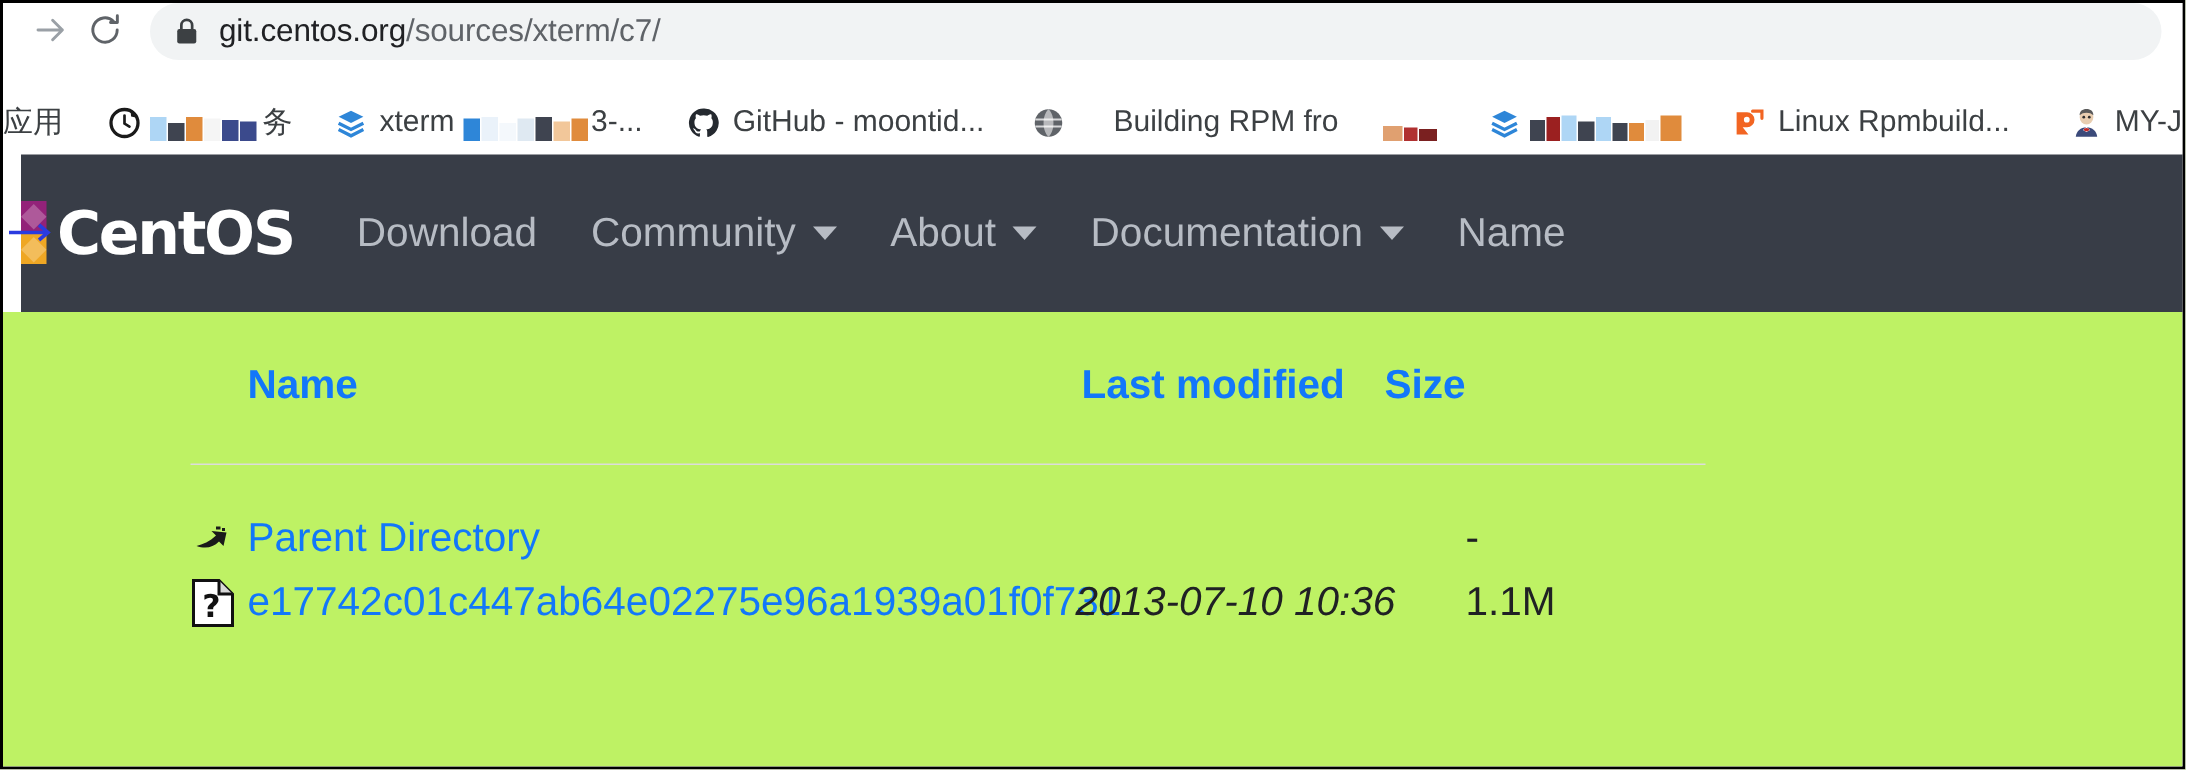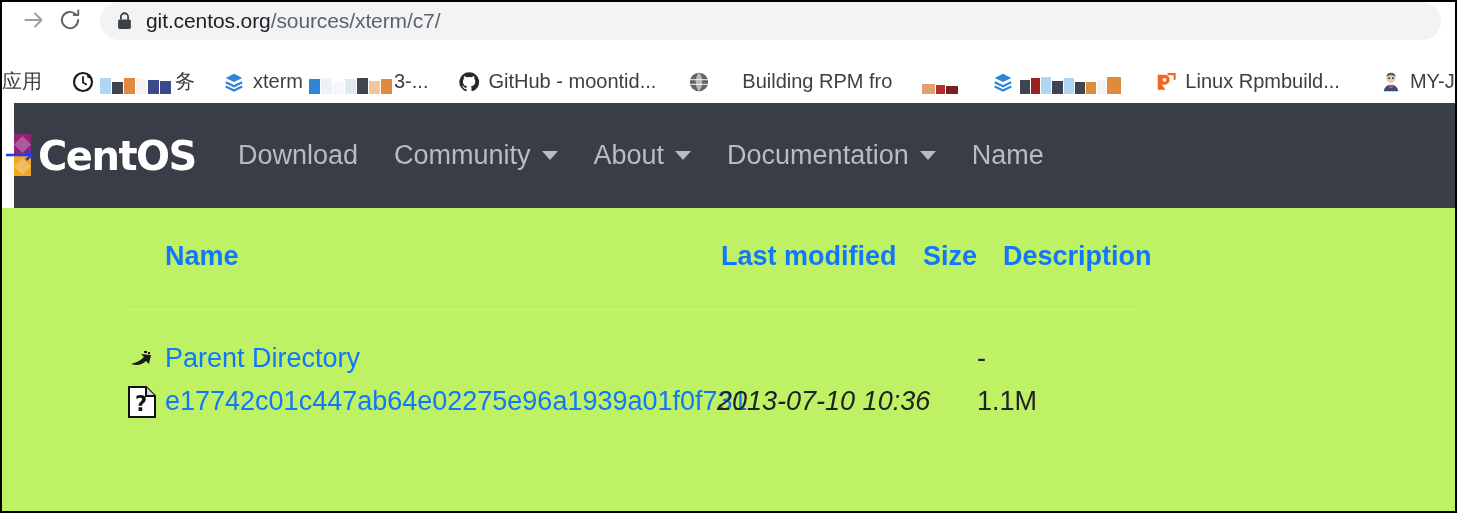--- a/index.html
+++ b/index.html
@@ -457,21 +457,20 @@
     </div>
   </div>
 
   <div class="listing">
 
     <div class="dir-table">
       <div class="dir-head">
         <span class="col-name">Name</span>
         <span class="col-lastmod">Last modified</span>
         <span class="col-size">Size</span>
-        <span class="col-desc">Description</span>
       </div>
     </div>
 
     <div class="rule"></div>
 
     <div class="row row-parent">
       <span class="row-icon">
         <svg width="32" height="32" viewBox="0 0 32 32">
           <path d="M4 21c4-1 9-3 13-7l-3-3 10 1-2 9-3-3c-4 4-9 5-15 3z" fill="#1a1a1a"></path>
           <path d="M17 8h3v2h-3zM21 9h2v2h-2z" fill="#1a1a1a"></path>

